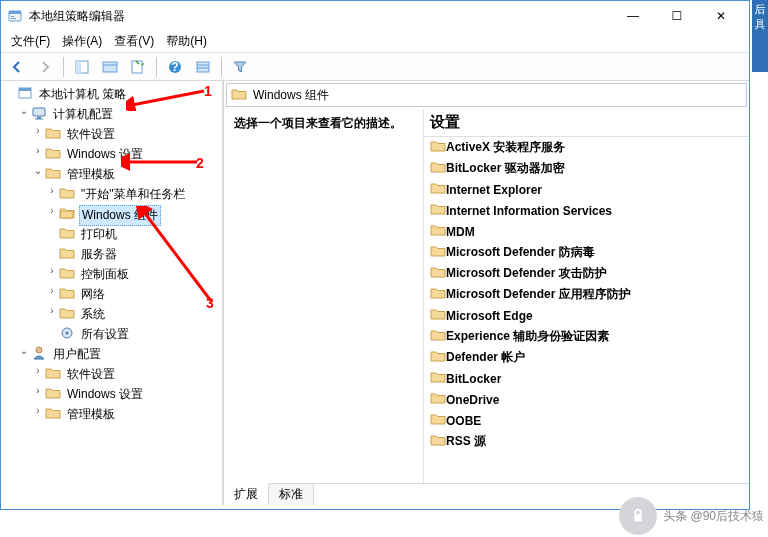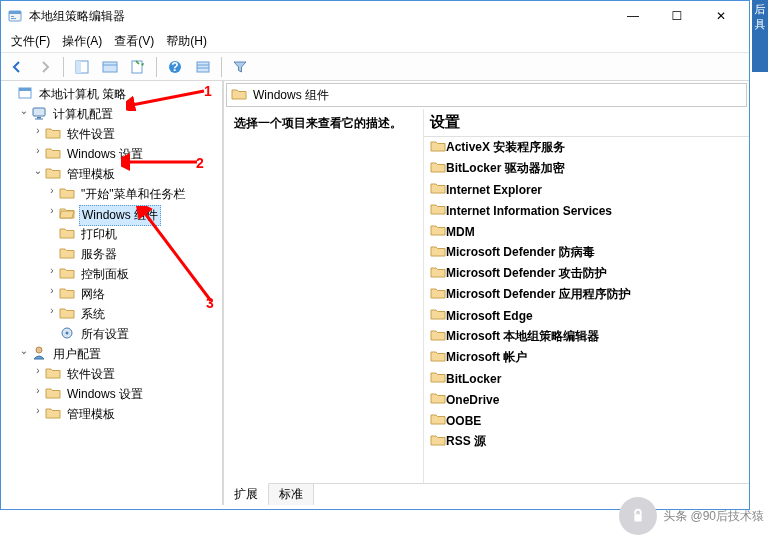--- a/index.html
+++ b/index.html
@@ -370,27 +370,27 @@
               <div class="list-item">
                 <span class="icon folder-icon"><svg width="16" height="16" viewBox="0 0 16 16">
                     <path d="M1 4 h5 l1.5 1.5 H15 V13 H1 z" fill="#f6d999" stroke="#caa24e"></path>
                   </svg></span>
                 <span>Microsoft Edge</span>
               </div>
               <div class="list-item">
                 <span class="icon folder-icon"><svg width="16" height="16" viewBox="0 0 16 16">
                     <path d="M1 4 h5 l1.5 1.5 H15 V13 H1 z" fill="#f6d999" stroke="#caa24e"></path>
                   </svg></span>
-                <span>Microsoft 本地组策略编辑器</span>
-              </div>
-              <div class="list-item">
-                <span class="icon folder-icon"><svg width="16" height="16" viewBox="0 0 16 16">
-                    <path d="M1 4 h5 l1.5 1.5 H15 V13 H1 z" fill="#f6d999" stroke="#caa24e"></path>
-                  </svg></span>
-                <span>Microsoft 帐户</span>
+                <span>Experience 辅助身份验证因素</span>
+              </div>
+              <div class="list-item">
+                <span class="icon folder-icon"><svg width="16" height="16" viewBox="0 0 16 16">
+                    <path d="M1 4 h5 l1.5 1.5 H15 V13 H1 z" fill="#f6d999" stroke="#caa24e"></path>
+                  </svg></span>
+                <span>Defender 帐户</span>
               </div>
               <div class="list-item">
                 <span class="icon folder-icon"><svg width="16" height="16" viewBox="0 0 16 16">
                     <path d="M1 4 h5 l1.5 1.5 H15 V13 H1 z" fill="#f6d999" stroke="#caa24e"></path>
                   </svg></span>
                 <span>BitLocker</span>
               </div>
               <div class="list-item">
                 <span class="icon folder-icon"><svg width="16" height="16" viewBox="0 0 16 16">
                     <path d="M1 4 h5 l1.5 1.5 H15 V13 H1 z" fill="#f6d999" stroke="#caa24e"></path>

